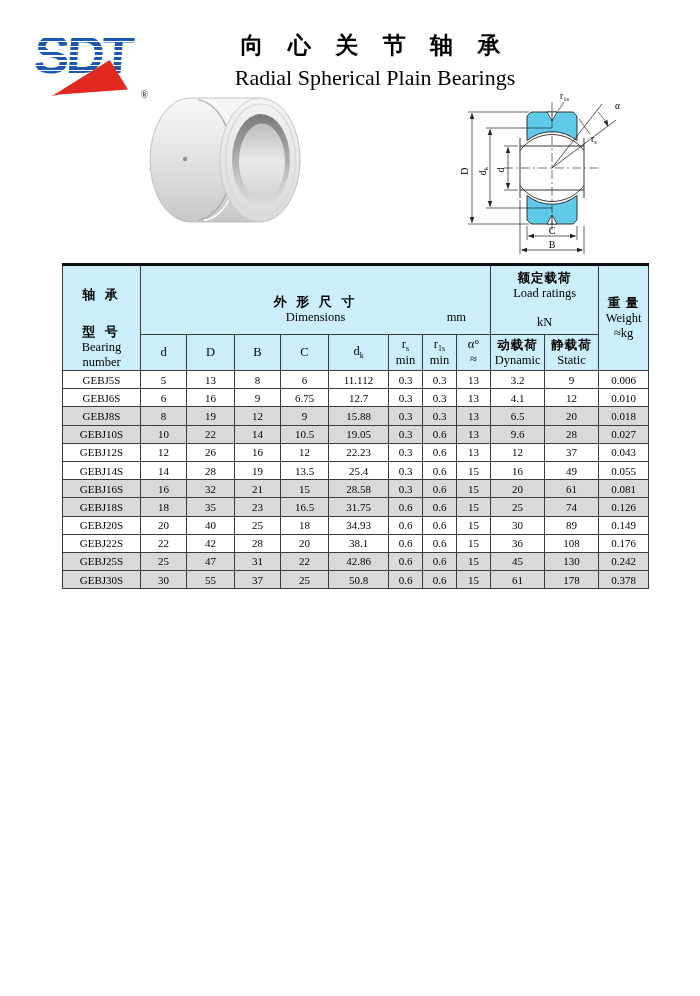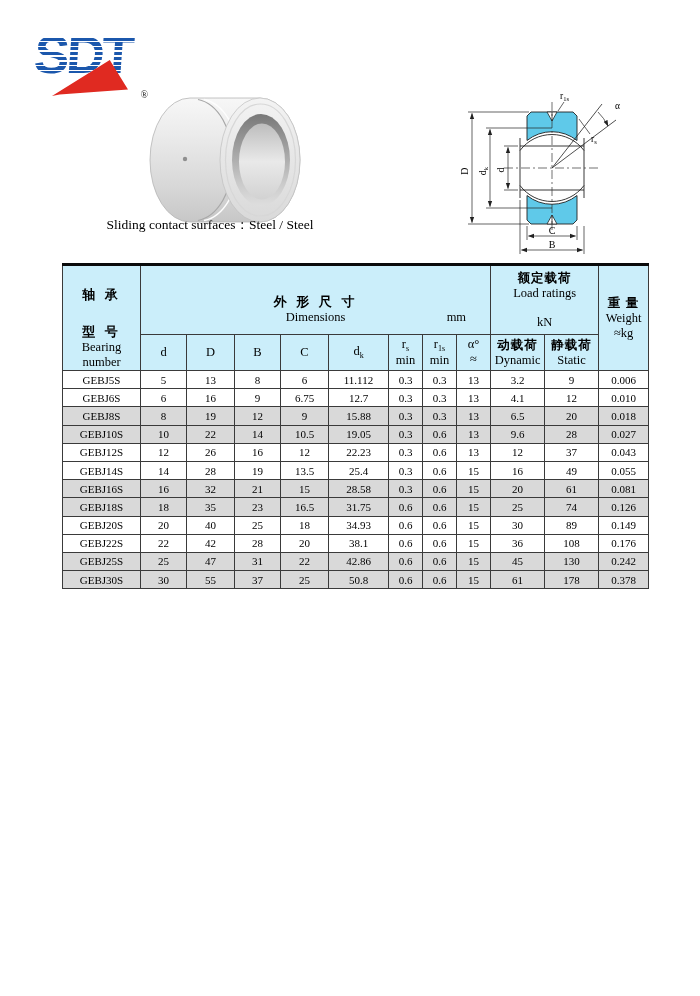--- a/index.html
+++ b/index.html
@@ -61,20 +61,22 @@
 <body>
 
 <div class="logo">
   <div class="logo-text">SDT</div>
   <div class="logo-stripes"></div>
   <div class="logo-swoosh"></div>
   <div class="logo-reg">®</div>
 </div>
 
 <div class="title-wrap">
+  <div class="title-cn">向 心 关 节 轴 承</div>
+  <div class="title-en">Radial Spherical Plain Bearings</div>
 </div>
 
 <div class="photo">
   <svg width="165" height="135" viewBox="0 0 165 135">
     <defs>
       <linearGradient id="bodyG" x1="0" y1="0" x2="0" y2="1">
         <stop offset="0" stop-color="#f7f7f7"></stop>
           <stop offset="0.3" stop-color="#ebebeb"></stop>
         <stop offset="0.7" stop-color="#d8d8d8"></stop>
           <stop offset="1" stop-color="#c7c7c7"></stop>
@@ -100,21 +102,20 @@
     <path d="M 56 4.5 A 40 61 0 0 1 56 125.5" fill="none" stroke="#fdfdfd" stroke-width="1.4"></path>
     <circle cx="37" cy="64" r="2.2" fill="#8f8f8f"></circle>
     <ellipse cx="112" cy="65" rx="40" ry="62" fill="url(#faceG)" stroke="#bfbfbf" stroke-width="0.7"></ellipse>
     <ellipse cx="112.5" cy="65" rx="35" ry="56" fill="none" stroke="#d7d7d7" stroke-width="1.2"></ellipse>
     <ellipse cx="113" cy="65" rx="29" ry="46" fill="url(#boreG)"></ellipse>
     <ellipse cx="114" cy="66.5" rx="23" ry="38" fill="url(#innerG)"></ellipse>
   </svg>
 </div>
 
 <div class="caption">
-  <div class="caption-en">Sliding contact surfaces：Steel / Steel</div>
 </div>
 
 <div class="diagram">
   <svg width="232" height="172" viewBox="0 0 232 172" font-family="Liberation Serif, serif">
     <defs>
       <marker id="arr" viewBox="0 0 10 10" refX="9" refY="5" markerWidth="9" markerHeight="9" orient="auto-start-reverse">
         <path d="M0,1.5 L10,5 L0,8.5 z" fill="#222"></path>
       </marker>
     </defs>
 

